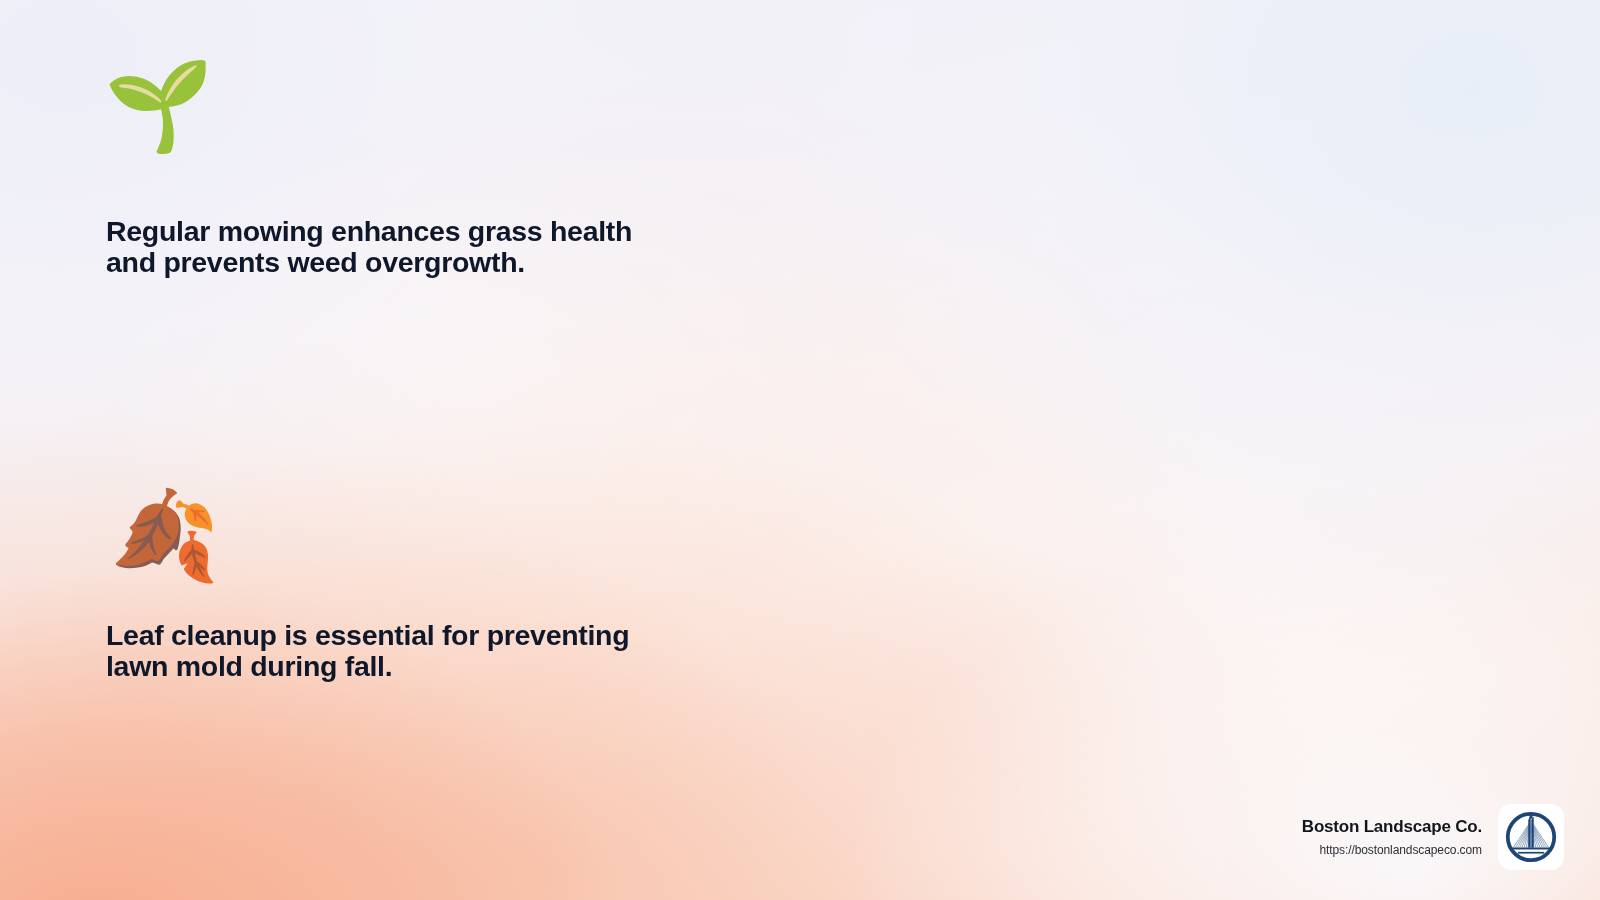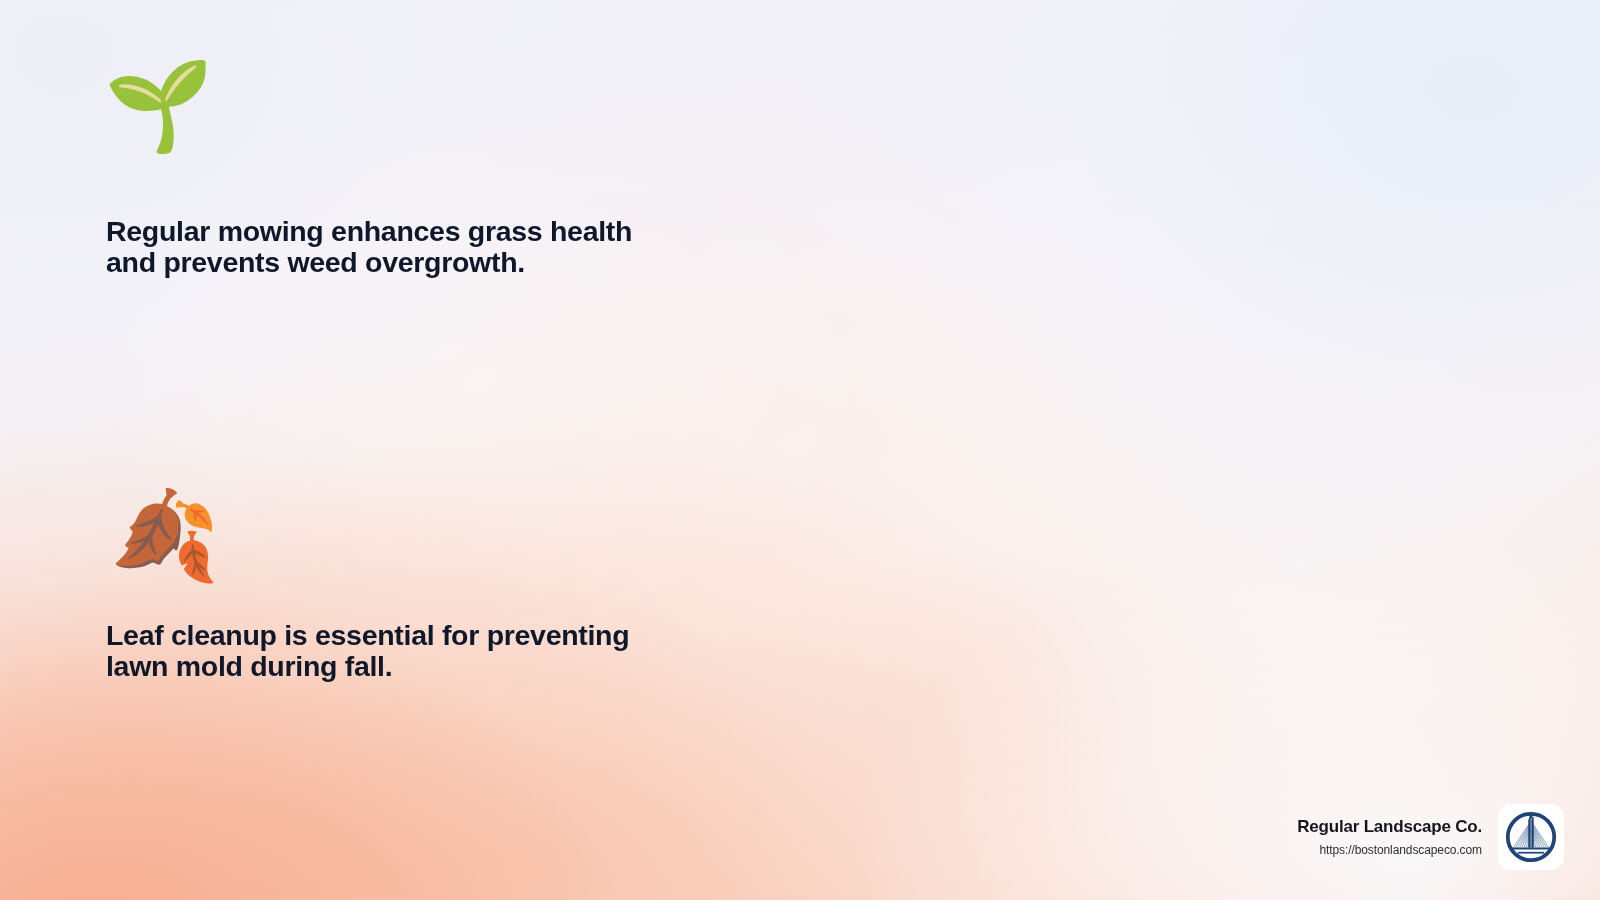--- a/index.html
+++ b/index.html
@@ -152,21 +152,21 @@
 
   <div class="tip-card col-right" id="card-trimming">
     
     
   </div>
 
 </div>
 
 <div id="brand-footer">
   <div id="brand-text">
-    <div id="brand-name">Regular Landscape Co.</div>
+    <div id="brand-name">Boston Landscape Co.</div>
     <div id="brand-url">https://bostonlandscapeco.com</div>
   </div>
   <div id="brand-logo-badge">
     <svg width="54" height="54" viewBox="0 0 100 100" aria-hidden="true">
       <circle cx="50" cy="50" r="43" fill="none" stroke="#1f4576" stroke-width="7"></circle>
       <g stroke="#3a5f8f" stroke-width="1.05" opacity="0.95">
         <line x1="47.5" y1="24" x2="17" y2="70"></line>
         <line x1="47.5" y1="26" x2="21" y2="70"></line>
         <line x1="47.6" y1="28" x2="25" y2="70"></line>
         <line x1="47.7" y1="30" x2="29" y2="70"></line>

